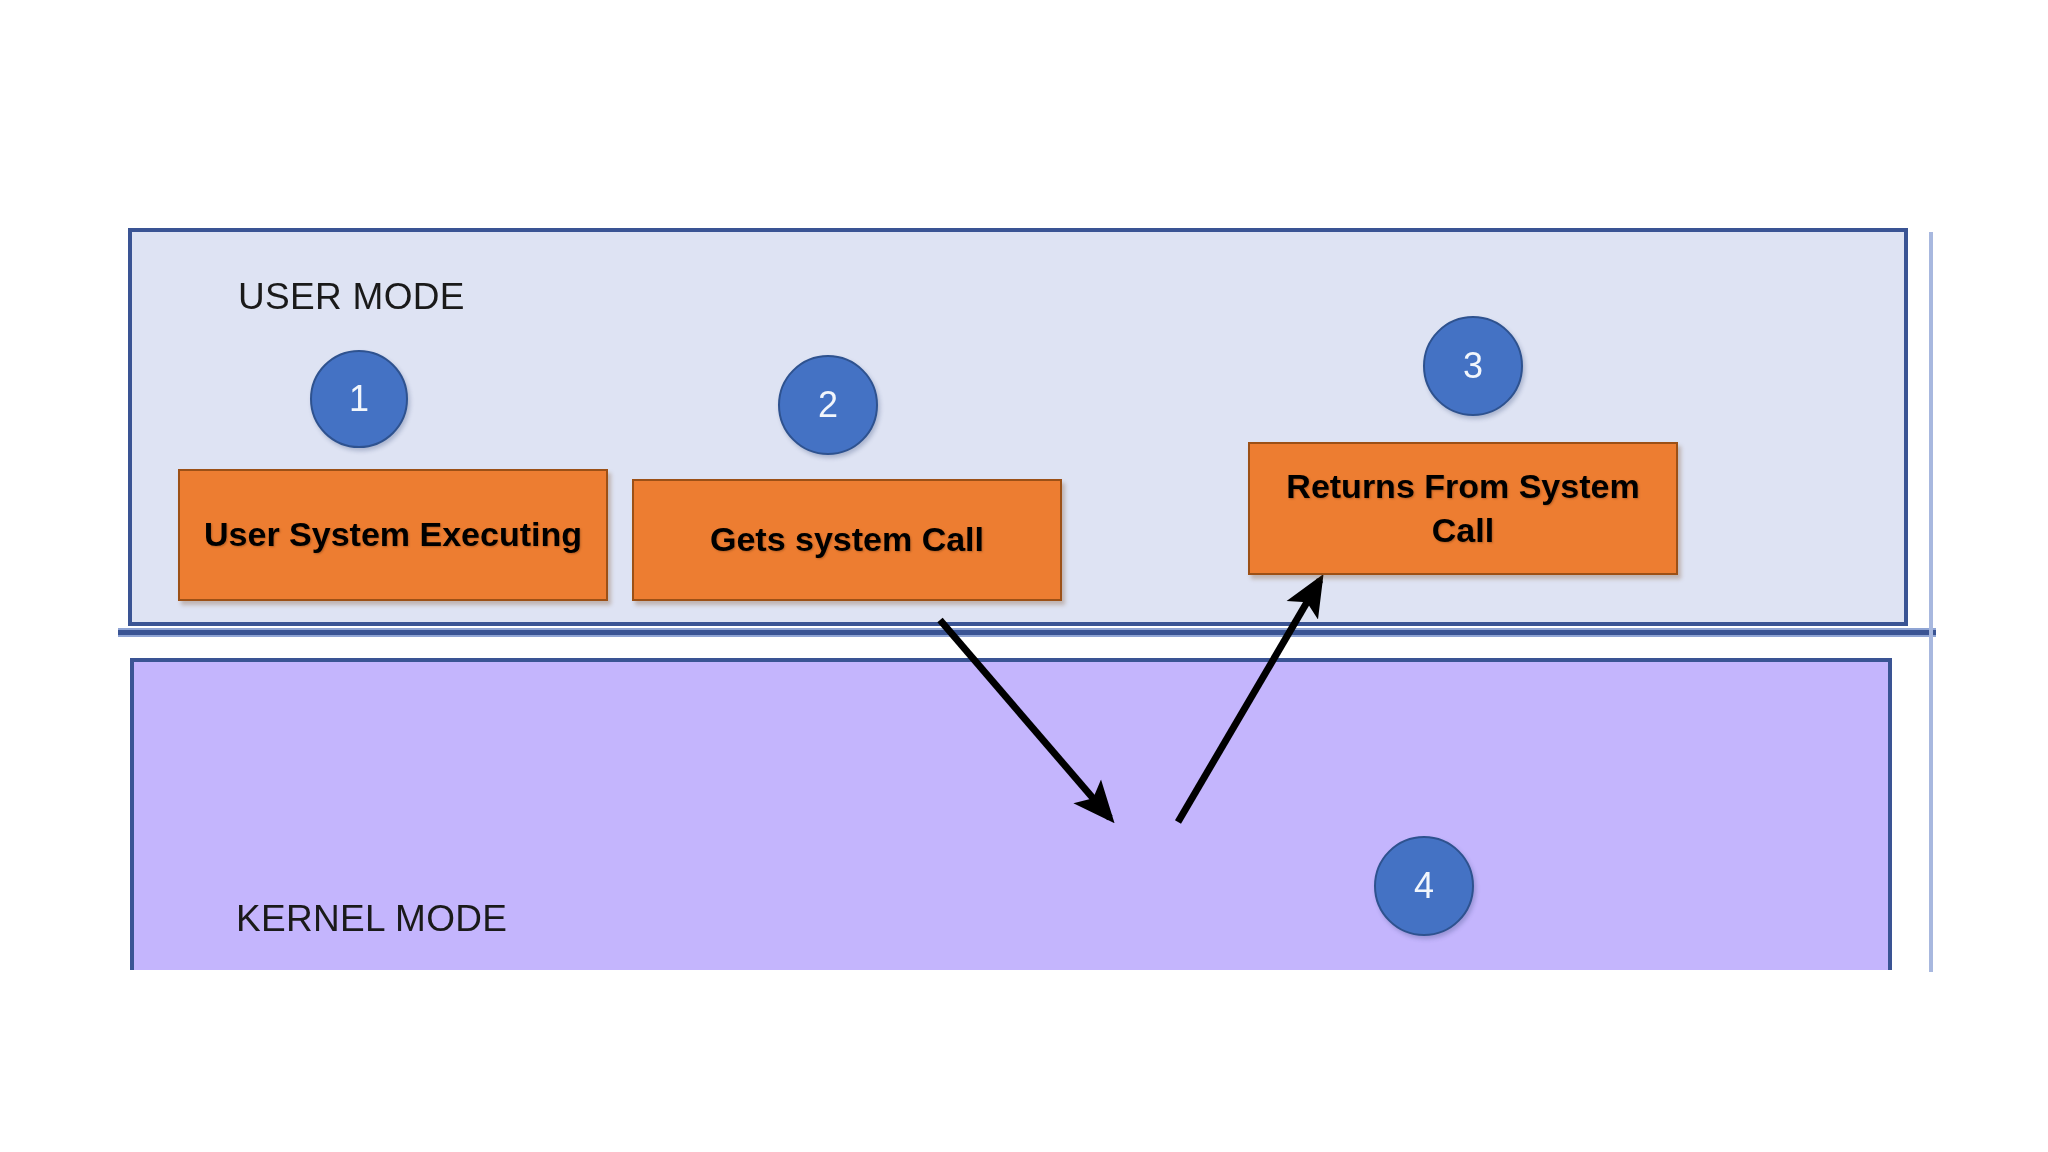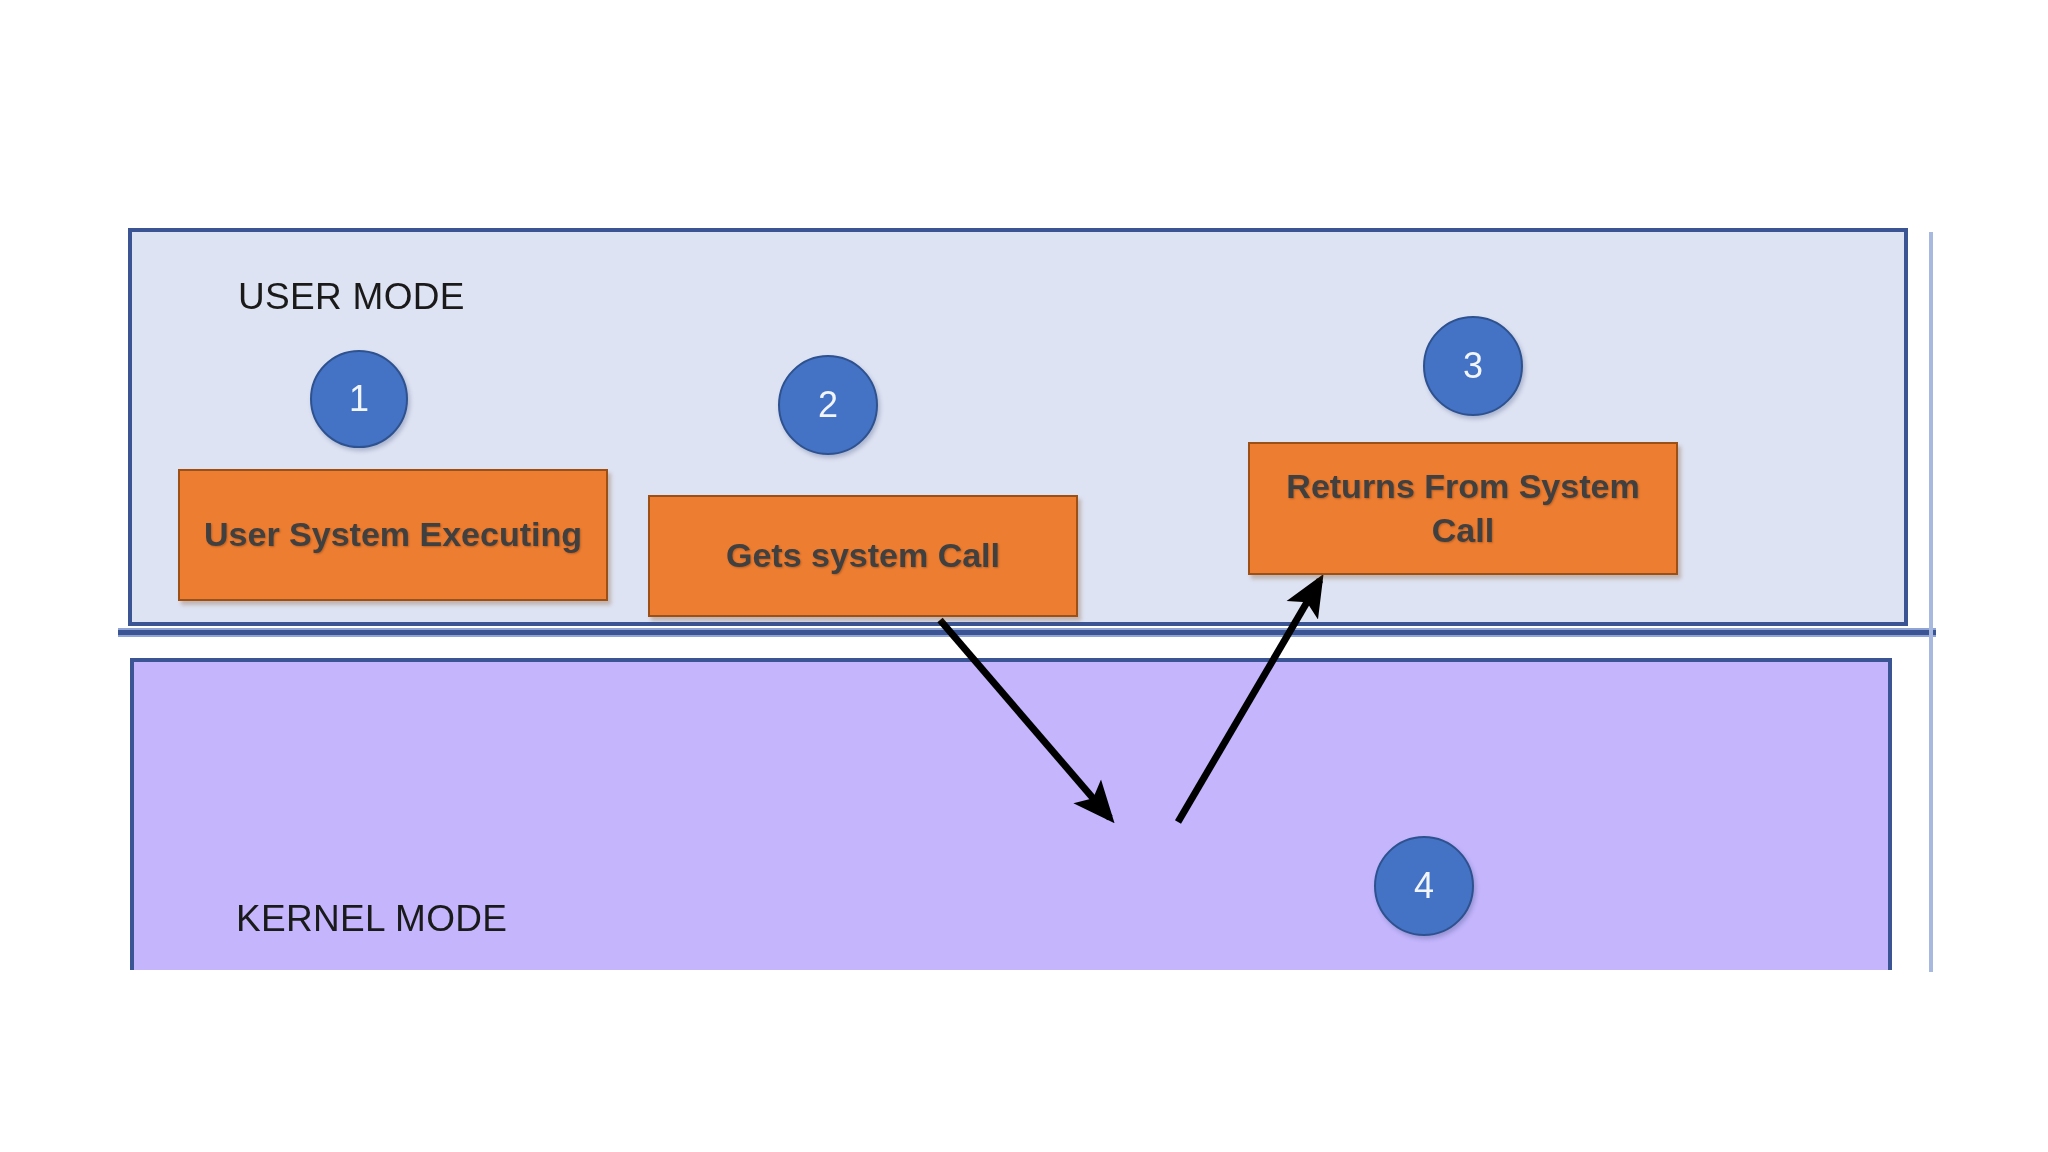--- a/index.html
+++ b/index.html
@@ -88,30 +88,30 @@
   .proc-box {
     position: absolute;
     box-sizing: border-box;
     background: #ED7D31;
     border: 2px solid #9C5016;
     box-shadow: 3px 4px 4px rgba(120,70,25,0.30);
     display: flex;
     align-items: center;
     justify-content: center;
     text-align: center;
-    color: #404040;
+    color: #000000;
     font-weight: bold;
     font-size: 34px;
     line-height: 1.28;
     padding: 0 10px;
     text-shadow: 1px 1px 2px rgba(120,60,20,0.45);
   }
 
   #box-user-process   { left: 178px;  top: 469px;  width: 430px; height: 132px; }
-  #box-gets-syscall   { left: 648px;  top: 479px;  width: 430px; height: 122px; margin-top: 16px; }
+  #box-gets-syscall   { left: 632px;  top: 479px;  width: 430px; height: 122px; }
   #box-returns-from   { left: 1248px; top: 442px;  width: 430px; height: 133px; }
   #box-execute-call   { left: 920px;  top: 820px;  width: 430px; height: 133px; }
 
   
   .step-badge {
     position: absolute;
     border-radius: 50%;
     background: #4472C4;
     border: 2px solid #2E528F;
     color: #F2F6FC;

